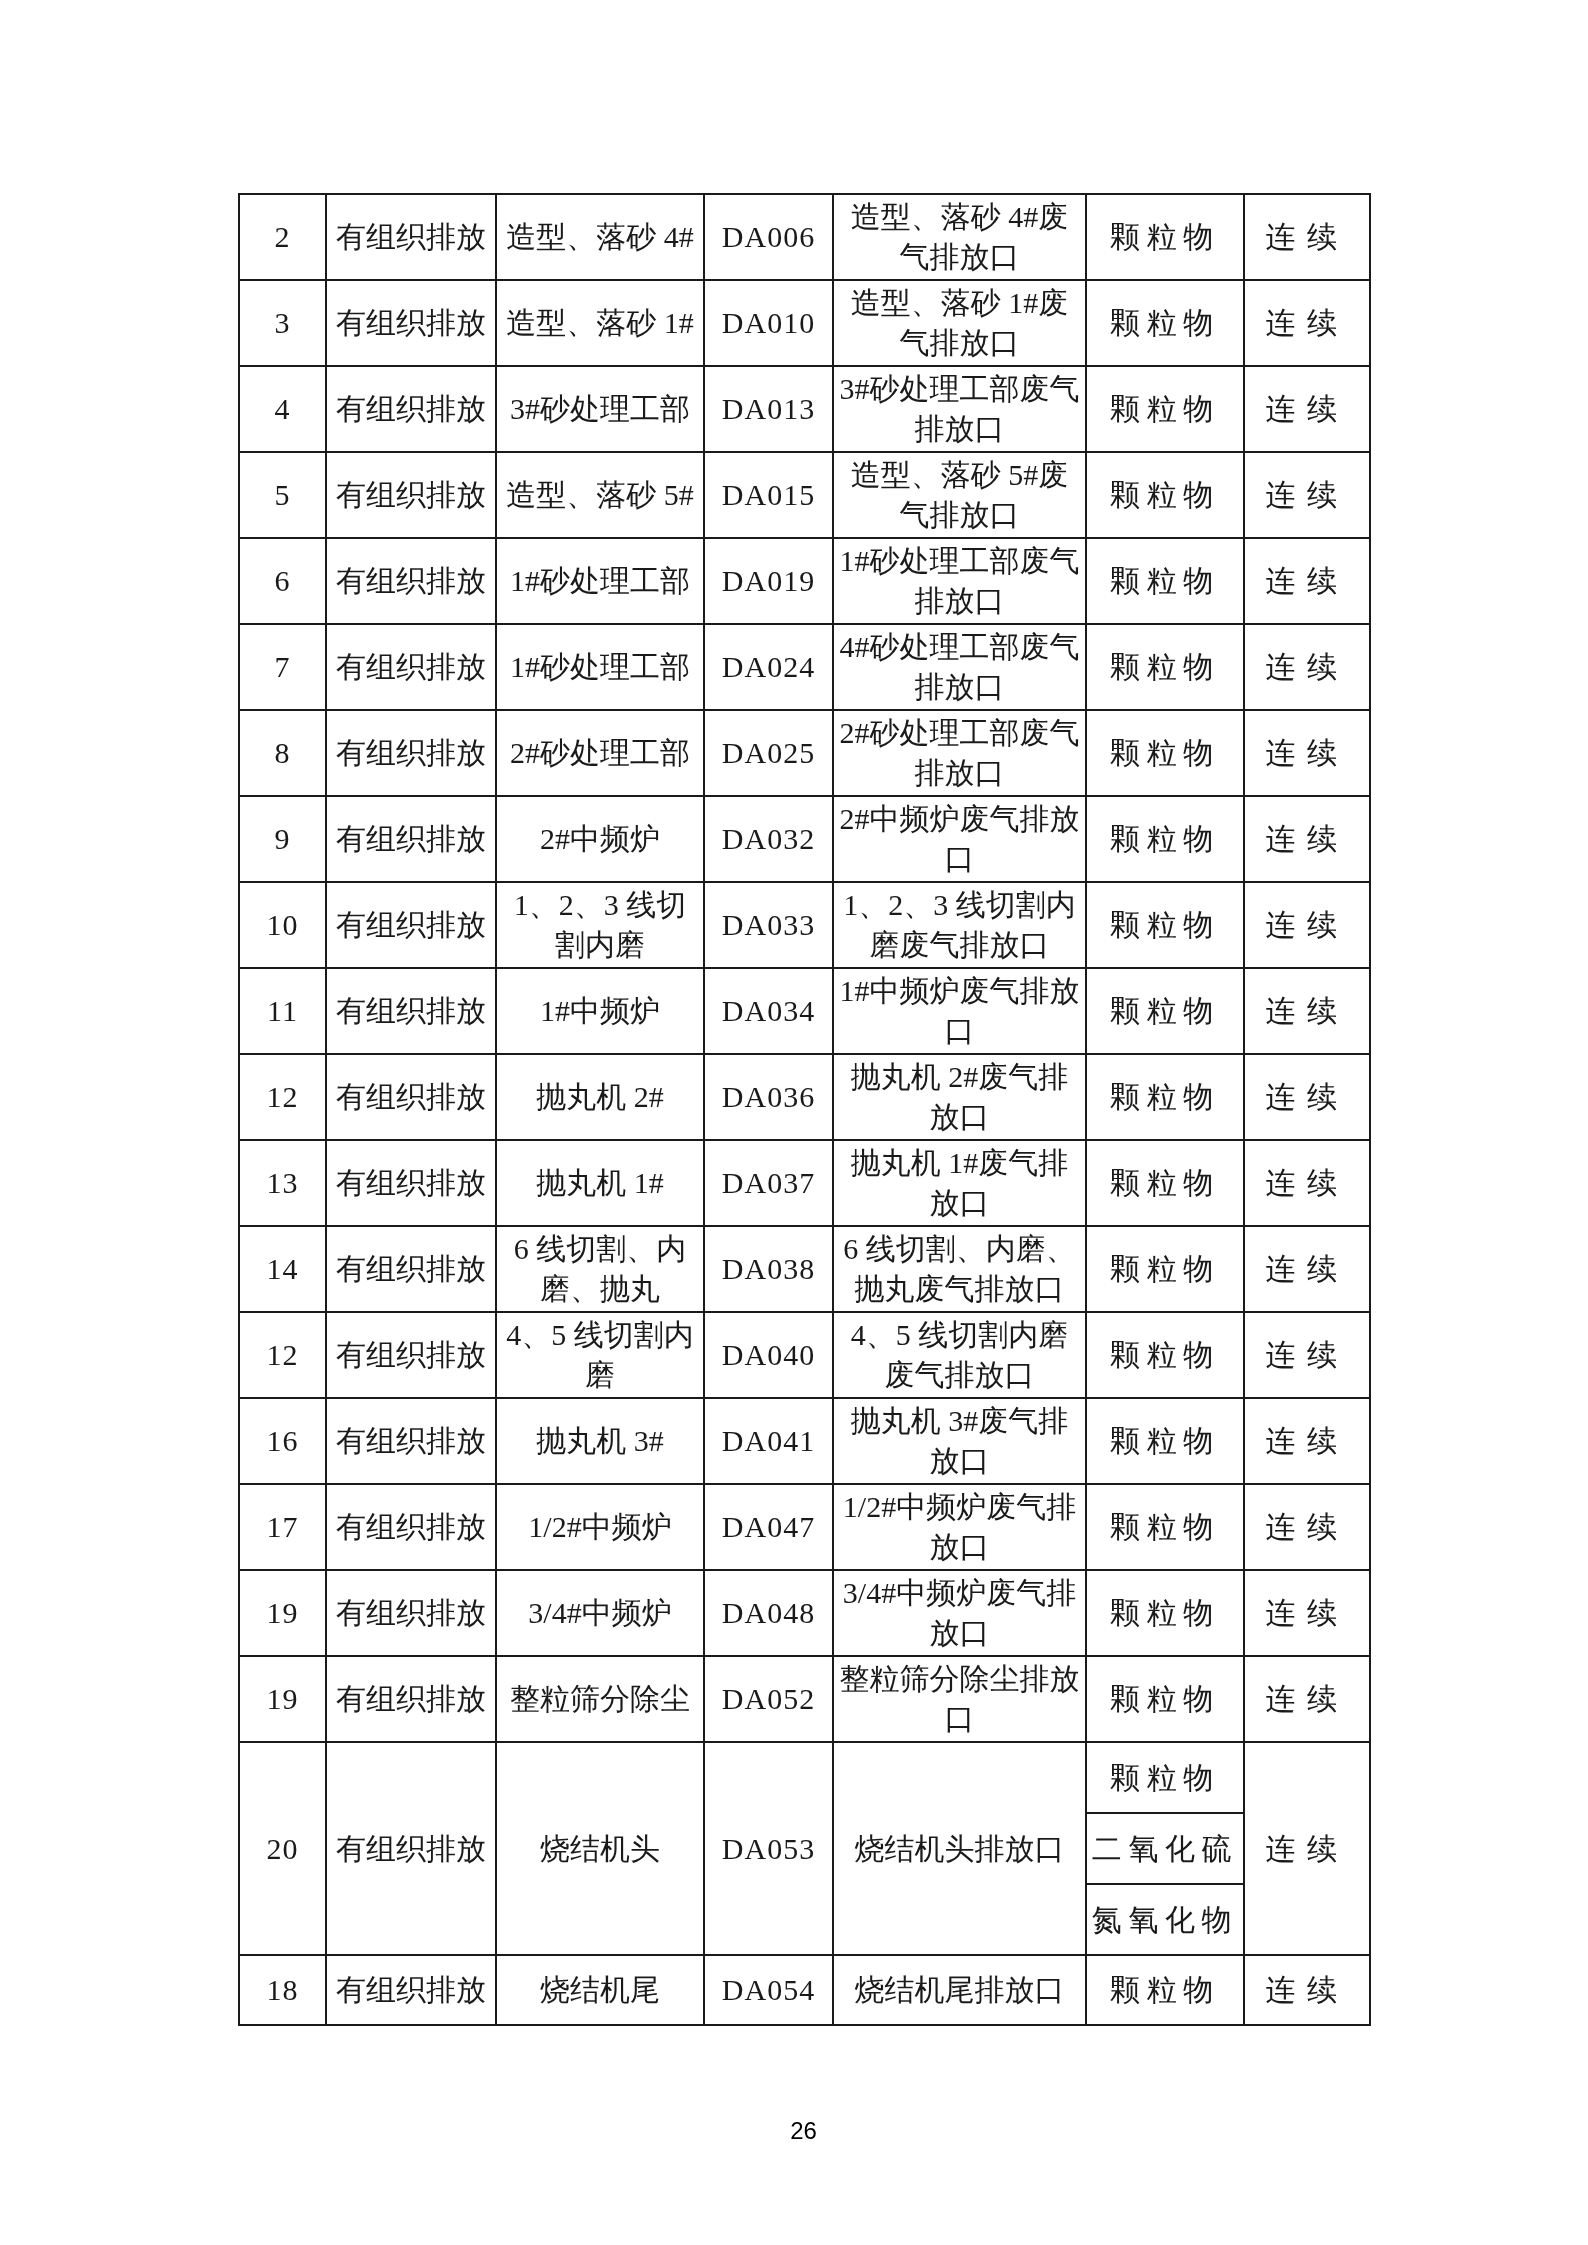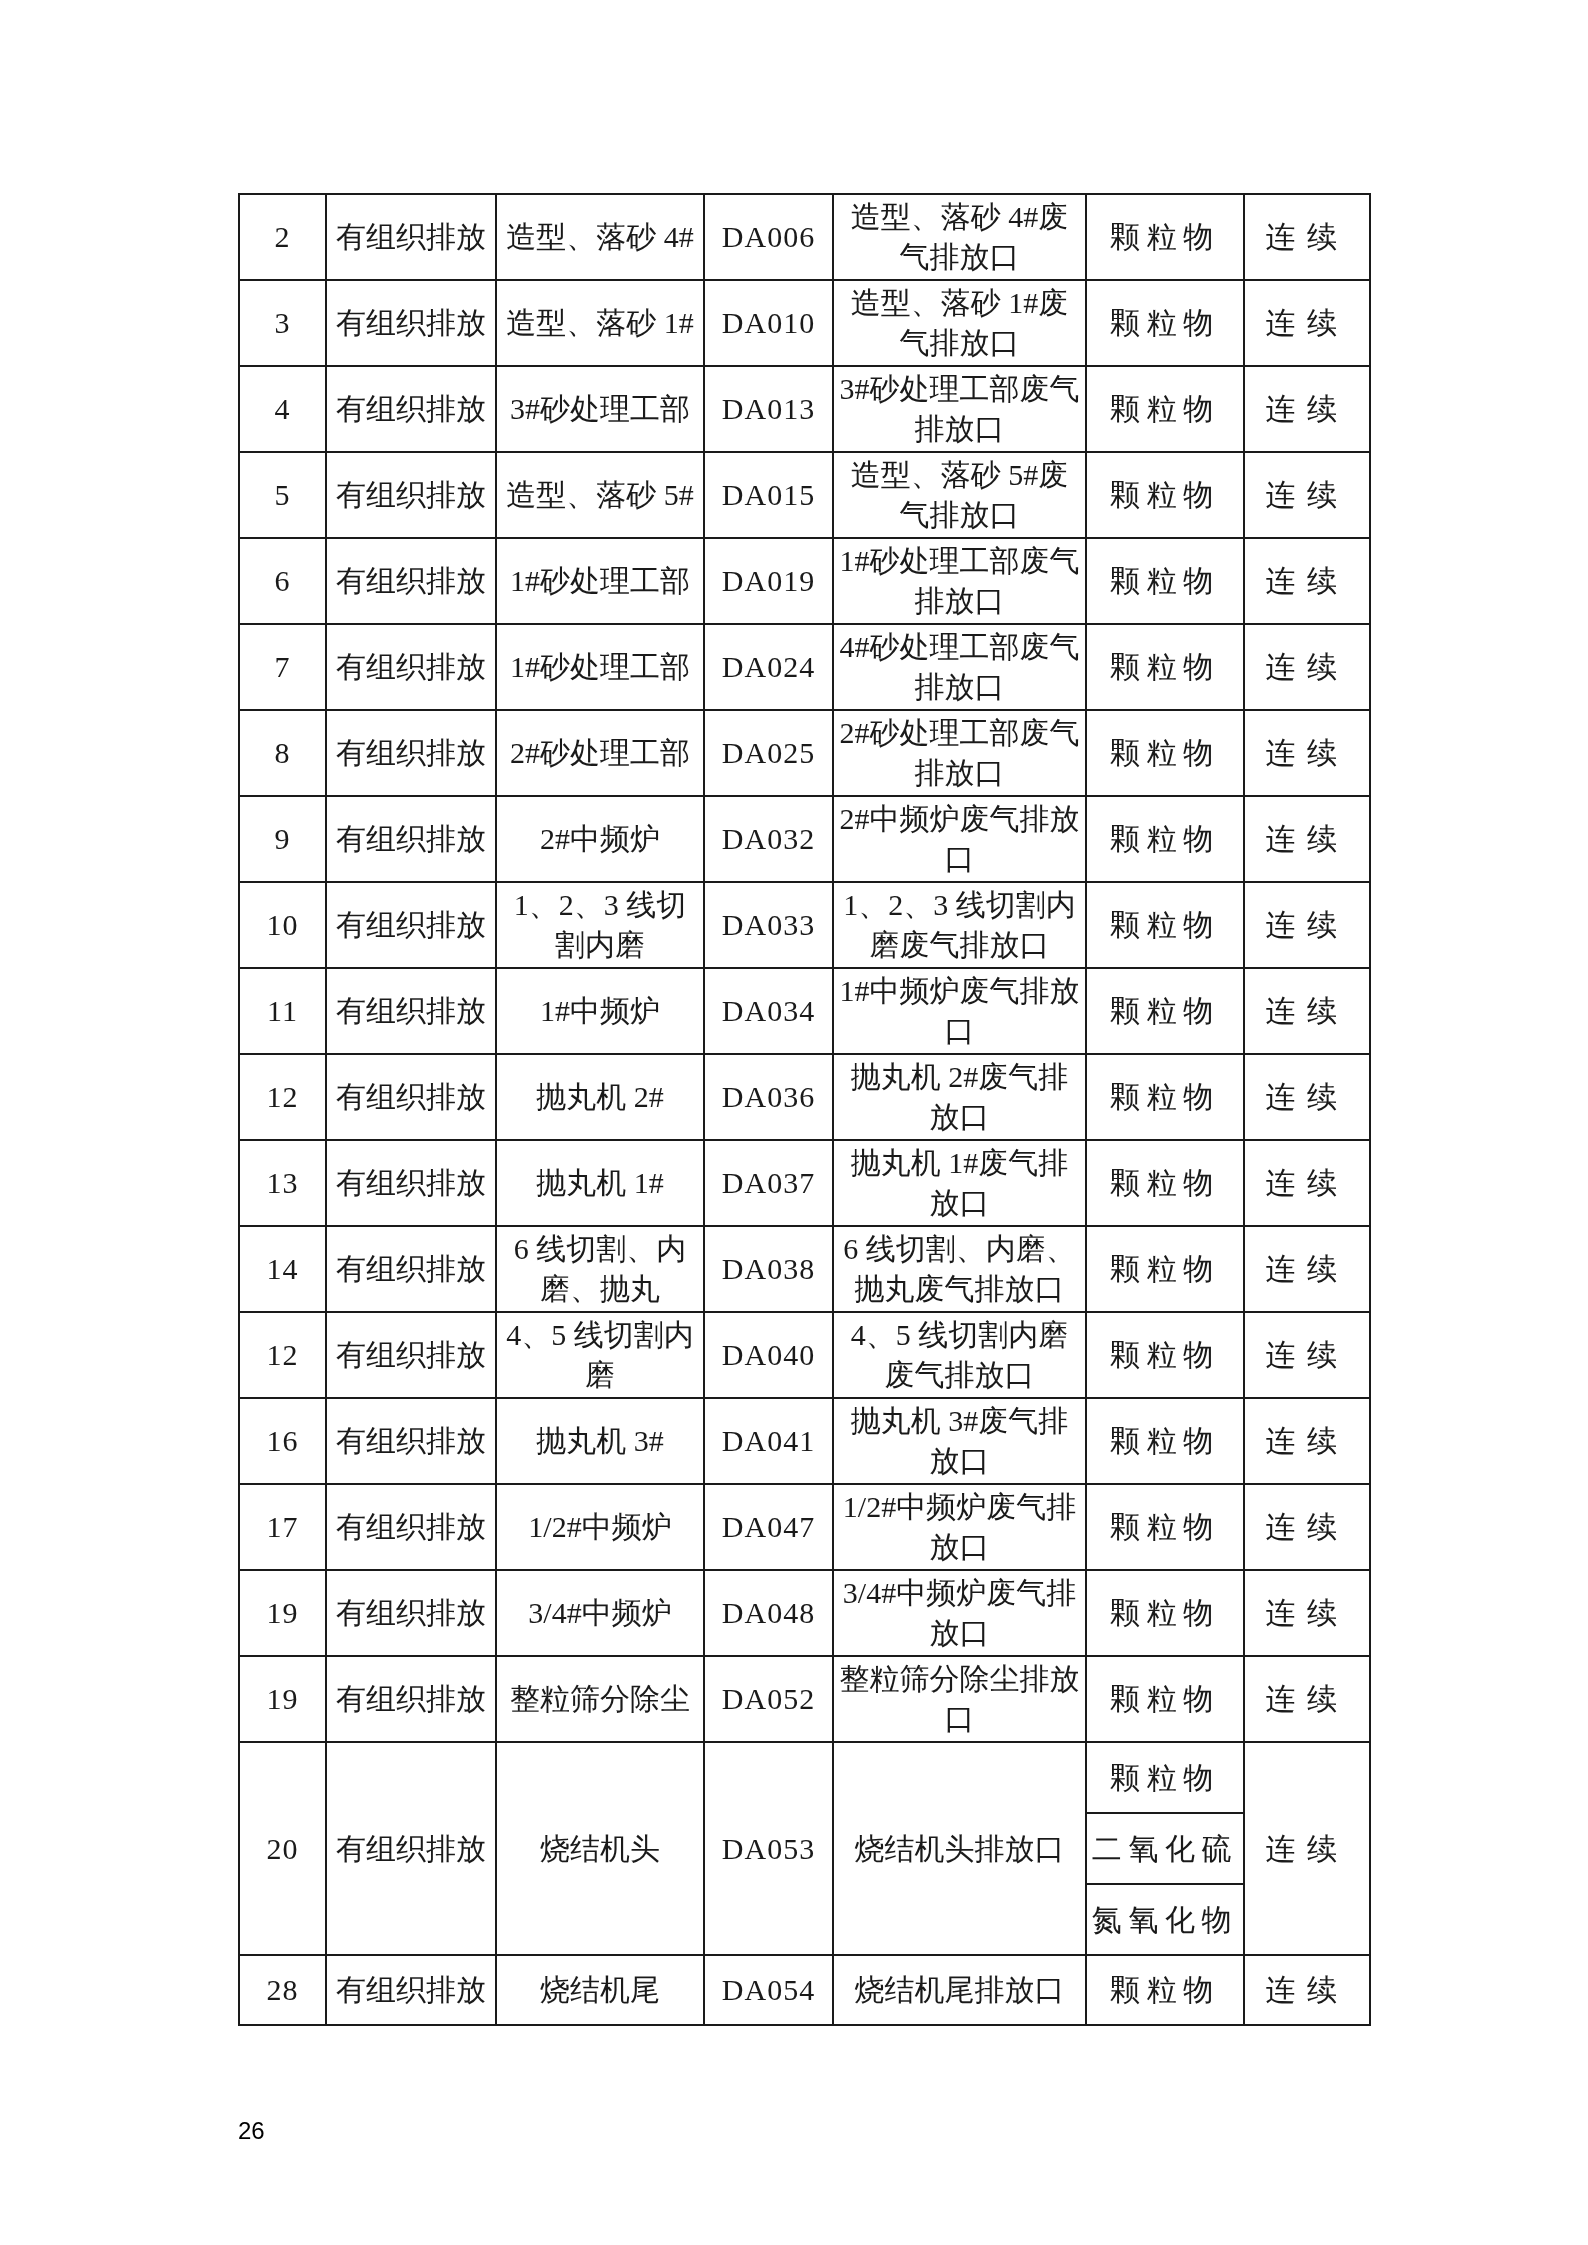--- a/index.html
+++ b/index.html
@@ -47,20 +47,21 @@
   td.cell-monitoring {
     letter-spacing: 0.38em;
     padding-left: calc(0.38em + 3px);
     margin-left: 24px;
   }
   .page-number {
     position: absolute;
     left: 238px;
     top: 2116px;
     width: 1131px;
+    text-align: center;
     font-family: "Liberation Sans", "DejaVu Sans", sans-serif;
     font-size: 24px;
     line-height: 30px;
     color: #000000;
   }
 </style>
 </head>
 <body>
 
 <div class="page">
@@ -247,21 +248,21 @@
           <td class="cell-pollutant">颗粒物</td>
           <td class="cell-monitoring" rowspan="3">连续</td>
         </tr>
         <tr class="r-sub">
           <td class="cell-pollutant">二氧化硫</td>
         </tr>
         <tr class="r-sub">
           <td class="cell-pollutant">氮氧化物</td>
         </tr>
         <tr class="r-short">
-          <td class="cell-no" rowspan="1">28</td>
+          <td class="cell-no" rowspan="1">18</td>
           <td class="cell-type" rowspan="1">有组织排放</td>
           <td class="cell-facility" rowspan="1">烧结机尾</td>
           <td class="cell-code" rowspan="1">DA054</td>
           <td class="cell-outlet" rowspan="1">烧结机尾排放口</td>
           <td class="cell-pollutant">颗粒物</td>
           <td class="cell-monitoring" rowspan="1">连续</td>
         </tr>
       </tbody>
   </table>
 

